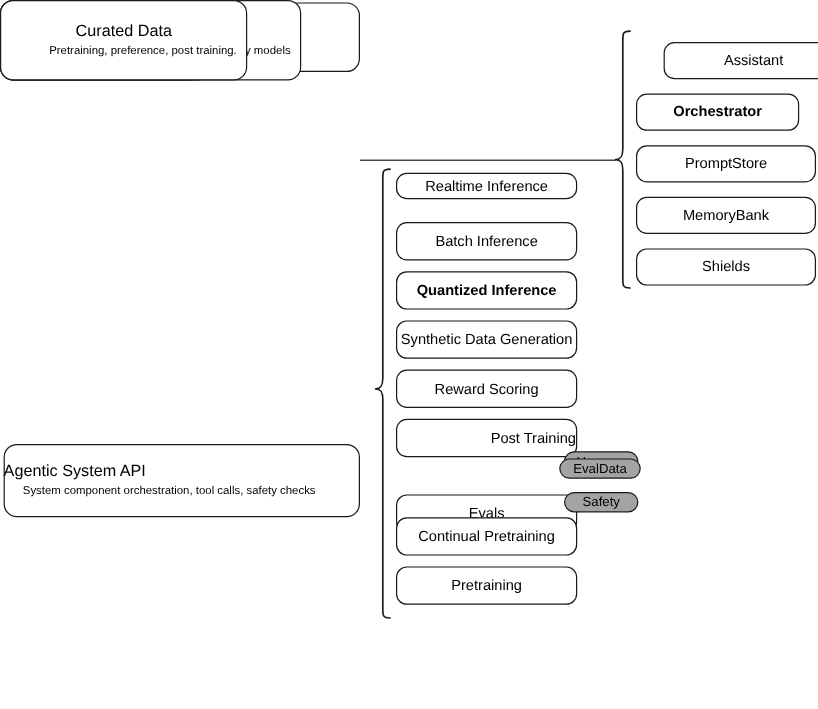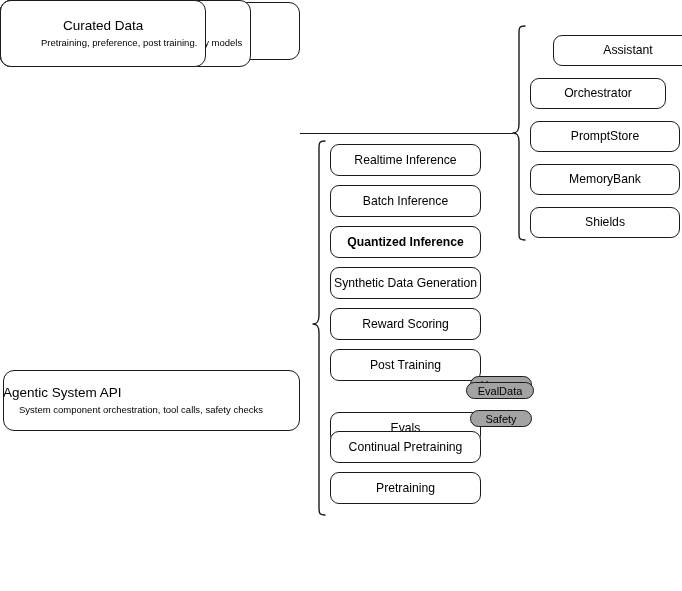--- a/index.html
+++ b/index.html
@@ -133,54 +133,54 @@
       <div class="layer-title">Hardware</div>
       <div class="layer-sub">GPUs/Accelerators/Storage</div>
     </div>
     <div class="layer-box">
       <div class="layer-title">Curated Data</div>
       <div class="layer-sub">Pretraining, preference, post training.</div>
     </div>
   </div>
 
   <div id="toolchain-column">
-      <div class="pill-box" style="left: 330px; top: 144px; width: 151px; height: 32px;">
+      <div class="pill-box" style="left: 330px; top: 144px; width: 151px; height: 22px;">
         <span class="pill-label">Realtime Inference</span>
       </div>
       <div class="pill-box" style="left: 330px; top: 185px; width: 151px; height: 32px;">
         <span class="pill-label">Batch Inference</span>
       </div>
       <div class="pill-box" style="left: 330px; top: 226px; width: 151px; height: 32px; font-weight: bold;">
         <span class="pill-label">Quantized Inference</span>
       </div>
       <div class="pill-box" style="left: 330px; top: 267px; width: 151px; height: 32px;">
         <span class="pill-label">Synthetic Data Generation</span>
       </div>
       <div class="pill-box" style="left: 330px; top: 308px; width: 151px; height: 32px;">
         <span class="pill-label">Reward Scoring</span>
       </div>
-      <div class="pill-box" style="left: 330px; top: 349px; width: 151px; height: 32px;">
+      <div class="pill-box" style="left: 330px; top: 349px; width: 151px; height: 32px; justify-content: flex-end;">
         <span class="pill-label">Post Training</span>
       </div>
       <div class="pill-box" style="left: 330px; top: 412px; width: 151px; height: 32px;">
         <span class="pill-label">Evals</span>
       </div>
       <div class="pill-box" style="left: 330px; top: 431px; width: 151px; height: 32px;">
         <span class="pill-label">Continual Pretraining</span>
       </div>
       <div class="pill-box" style="left: 330px; top: 472px; width: 151px; height: 32px;">
         <span class="pill-label">Pretraining</span>
       </div>
     </div>
 
   <div id="system-column">
       <div class="pill-box" style="left: 530px; top: 35px; width: 150px; height: 31px; margin-left: 23px;">
         <span class="pill-label">Assistant</span>
       </div>
-      <div class="pill-box" style="left: 530px; top: 78px; width: 136px; height: 31px;">
+      <div class="pill-box" style="left: 530px; top: 78px; width: 136px; height: 31px; font-weight: bold;">
         <span class="pill-label">Orchestrator</span>
       </div>
       <div class="pill-box" style="left: 530px; top: 121px; width: 150px; height: 31px;">
         <span class="pill-label">PromptStore</span>
       </div>
       <div class="pill-box" style="left: 530px; top: 164px; width: 150px; height: 31px;">
         <span class="pill-label">MemoryBank</span>
       </div>
       <div class="pill-box" style="left: 530px; top: 207px; width: 150px; height: 31px;">
         <span class="pill-label">Shields</span>

